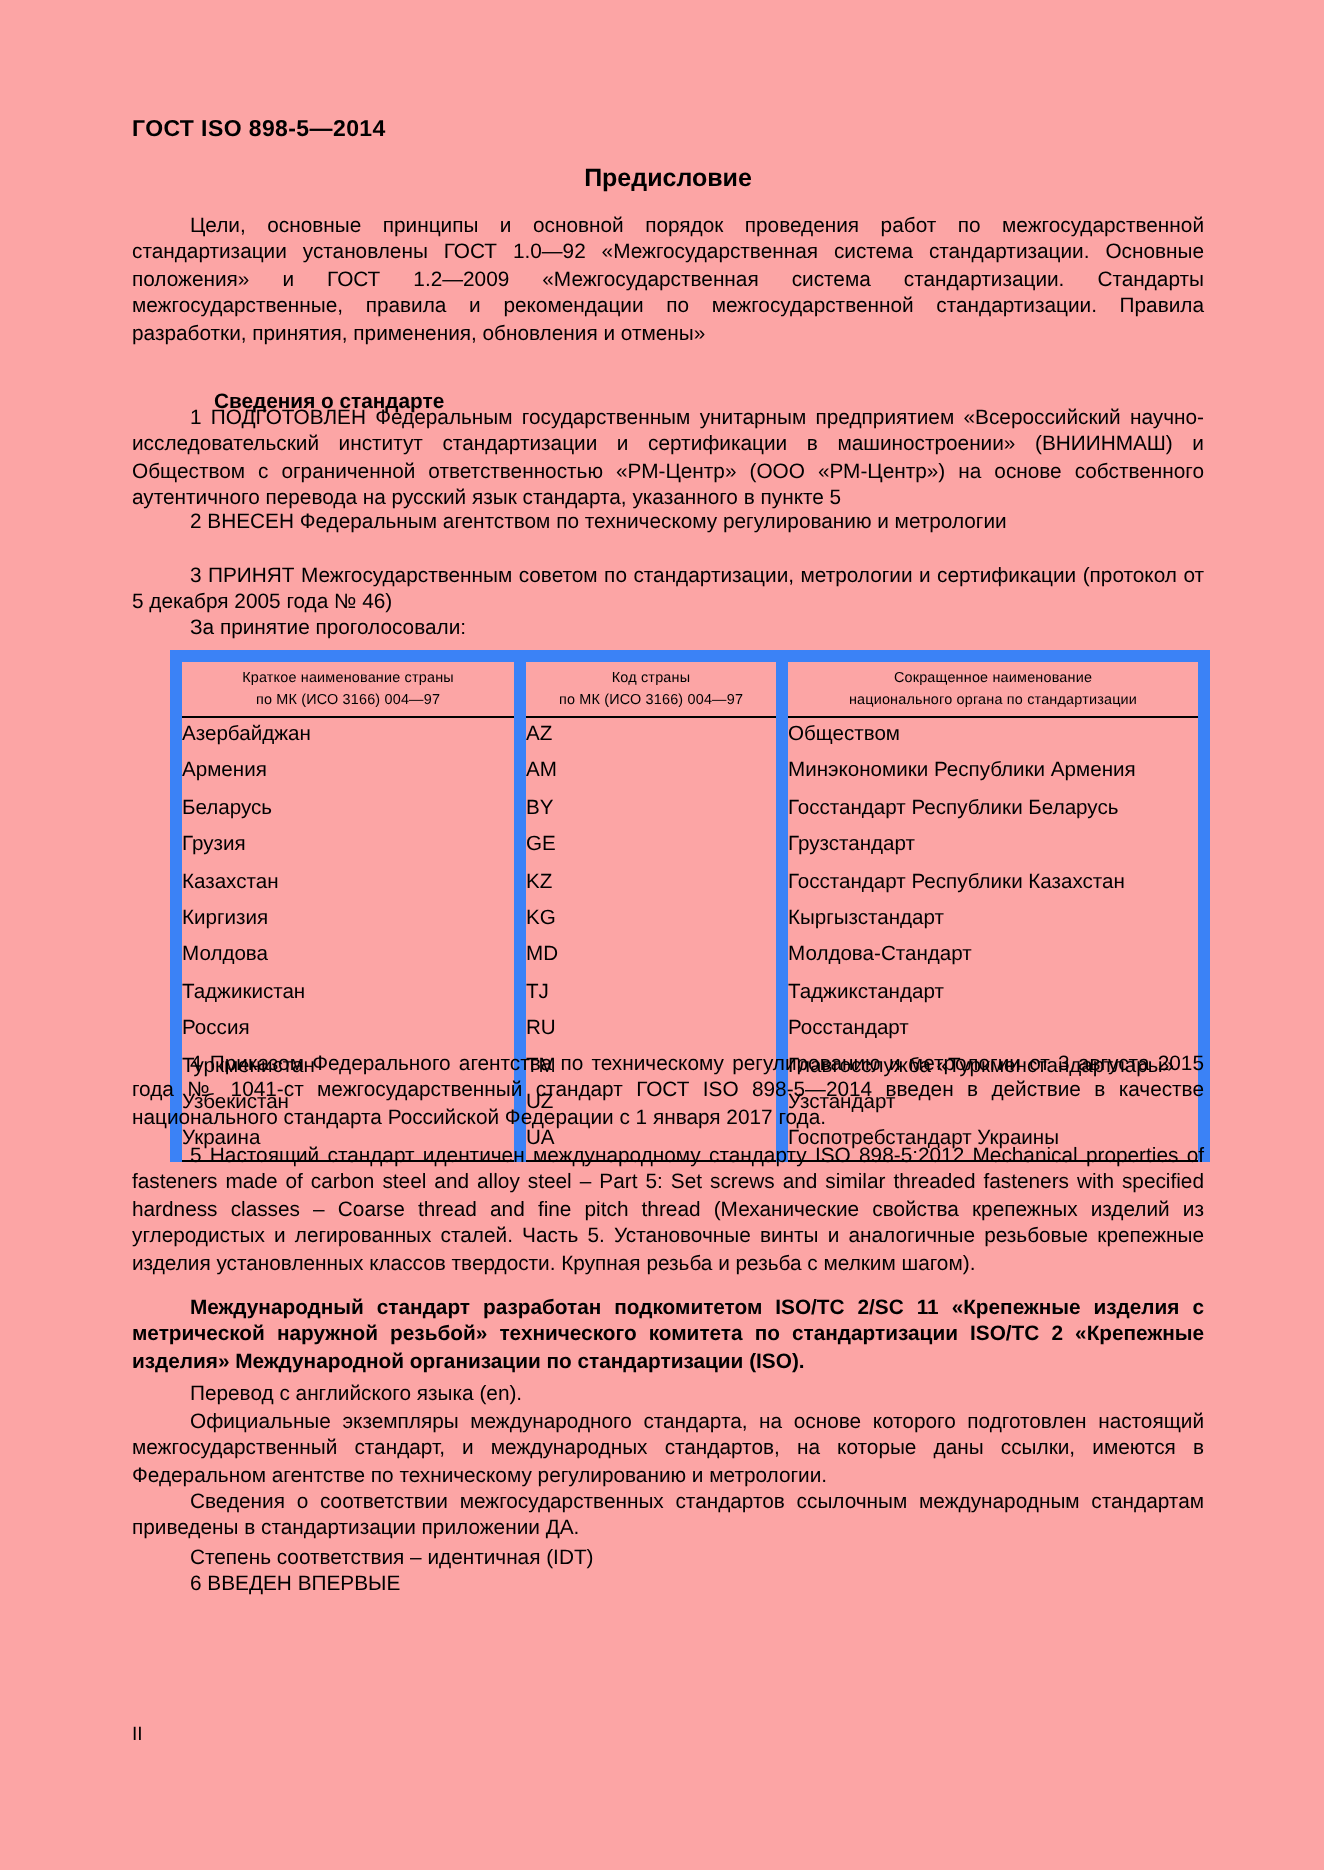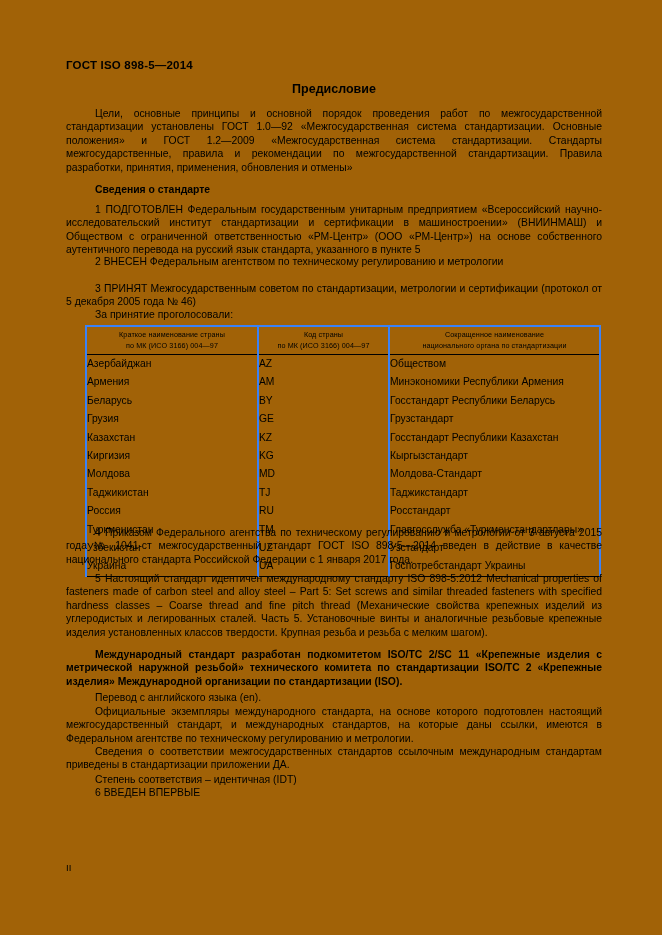--- a/index.html
+++ b/index.html
@@ -8,21 +8,21 @@
     background: #ffffff;
   }
   body {
     font-family: "Liberation Sans", sans-serif;
     color: #000000;
   }
   .page {
     position: relative;
     width: 662px;
     height: 935px;
-    background: #a16207;
+    background: #fca5a5;
     box-sizing: border-box;
     overflow: hidden;
   }
   .running-head {
     position: absolute;
     left: 66px;
     top: 59px;
     font-size: 11.5px;
     font-weight: bold;
     letter-spacing: 0.2px;
@@ -40,21 +40,21 @@
     font-size: 10.4px;
     line-height: 13.45px;
     text-align: justify;
     text-indent: 29px;
     margin: 0;
   }
   .subhead {
     font-size: 10.4px;
     font-weight: bold;
     text-indent: 29px;
-    margin: 0;
+    margin: 12px;
     line-height: 13.45px;
   }
   .block1 { position: absolute; left: 66px; top: 107px; width: 536px; }
   .block2 { position: absolute; left: 66px; top: 183px; width: 536px; }
   .block3 { position: absolute; left: 66px; top: 203px; width: 536px; }
   .block4 { position: absolute; left: 66px; top: 255px; width: 536px; }
   .block5 { position: absolute; left: 66px; top: 282px; width: 536px; }
   .block6 { position: absolute; left: 66px; top: 308px; width: 536px; }
   .block7 { position: absolute; left: 66px; top: 526px; width: 536px; }
   .block8 { position: absolute; left: 66px; top: 572px; width: 536px; }
@@ -67,21 +67,21 @@
 
   table.countries {
     position: absolute;
     left: 85px;
     top: 325px;
     width: 514px;
     border-collapse: collapse;
     table-layout: fixed;
   }
   table.countries td, table.countries th {
-    border: 2px solid #3b82f6;
+    border: 6px solid #3b82f6;
     padding: 0;
     vertical-align: middle;
   }
   table.countries thead th {
     font-size: 7.2px;
     font-weight: normal;
     text-align: center;
     line-height: 10.5px;
     padding: 3px 2px 3px 2px;
     letter-spacing: 0.1px;

